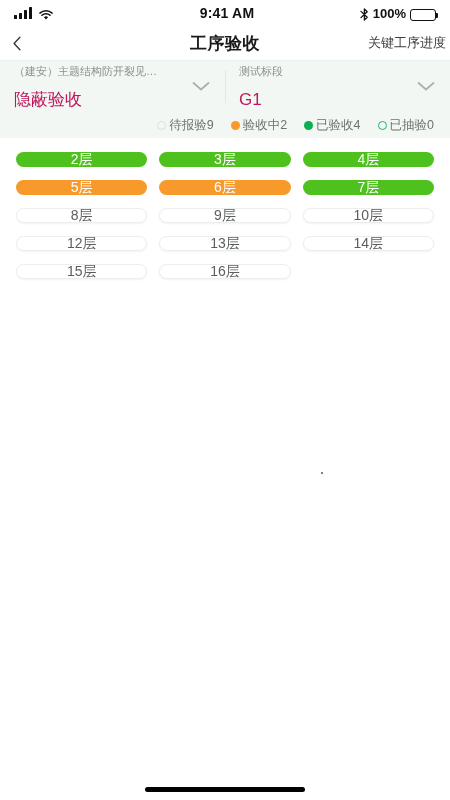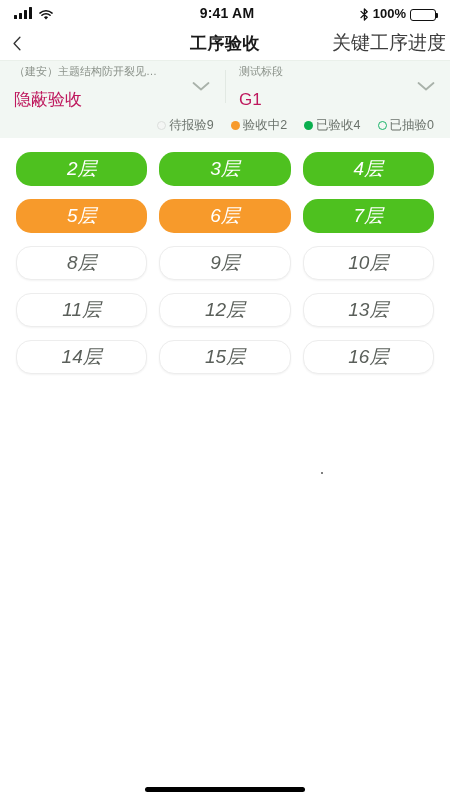--- a/index.html
+++ b/index.html
@@ -52,21 +52,21 @@
     width:26px; height:26px; display:flex; align-items:center; justify-content:center;
     cursor:pointer;
   }
   .back svg { display:block; }
   .nav-title {
     position:absolute; left:0; right:0; text-align:center;
     font-size:17px; font-weight:700; color:#1a1a1a; letter-spacing:.5px;
     pointer-events:none;
   }
   .nav-action {
-    margin-left:auto; font-size:19px; color:#3d3d3d; z-index:2; cursor:pointer;
+    margin-left:auto; font-size:13px; color:#3d3d3d; z-index:2; cursor:pointer;
   }
 
   
   .filters {
     display:flex; background:#f2f7f3; height:52px;
     border-top:1px solid #eaf0ea;
   }
   .filter {
     flex:1; display:flex; align-items:center;
     padding:0 14px; position:relative; cursor:pointer; min-width:0;
@@ -100,23 +100,23 @@
   .dot.sampled { background:transparent; border:1.3px solid #1bb46a; }
   .legend-text { font-size:12.5px; color:#6b736c; white-space:nowrap; }
 
   
   .content { padding:14px 16px 0 16px; background:#fff; }
   .grid {
     display:grid; grid-template-columns:repeat(3,1fr);
     column-gap:12px; row-gap:13px;
   }
   .pill {
-    height:34px; border-radius:15px;
+    height:15px; border-radius:15px;
     display:flex; align-items:center; justify-content:center;
-    font-size:19px; cursor:pointer; user-select:none;font-style:italic;
+    font-size:14px; cursor:pointer; user-select:none;
   }
   .pill.green { background:#4ec11f; color:#fff; }
   .pill.orange { background:#f79a2b; color:#fff; }
   .pill.plain {
     background:#fff; color:#5a5f5a;
     border:1px solid #ededed;
     box-shadow:0 1px 2px rgba(0,0,0,.05);
   }
 
   
@@ -227,21 +227,20 @@
     <div class="grid" id="floor-grid">
         <div class="pill green">2层</div>
         <div class="pill green">3层</div>
         <div class="pill green">4层</div>
         <div class="pill orange">5层</div>
         <div class="pill orange">6层</div>
         <div class="pill green">7层</div>
         <div class="pill plain">8层</div>
         <div class="pill plain">9层</div>
         <div class="pill plain">10层</div>
-        <div class="pill plain">11层</div>
         <div class="pill plain">12层</div>
         <div class="pill plain">13层</div>
         <div class="pill plain">14层</div>
         <div class="pill plain">15层</div>
         <div class="pill plain">16层</div>
       </div>
   </div>
 
   <div class="cursor-dot"></div>
   <div class="home-indicator"></div>

